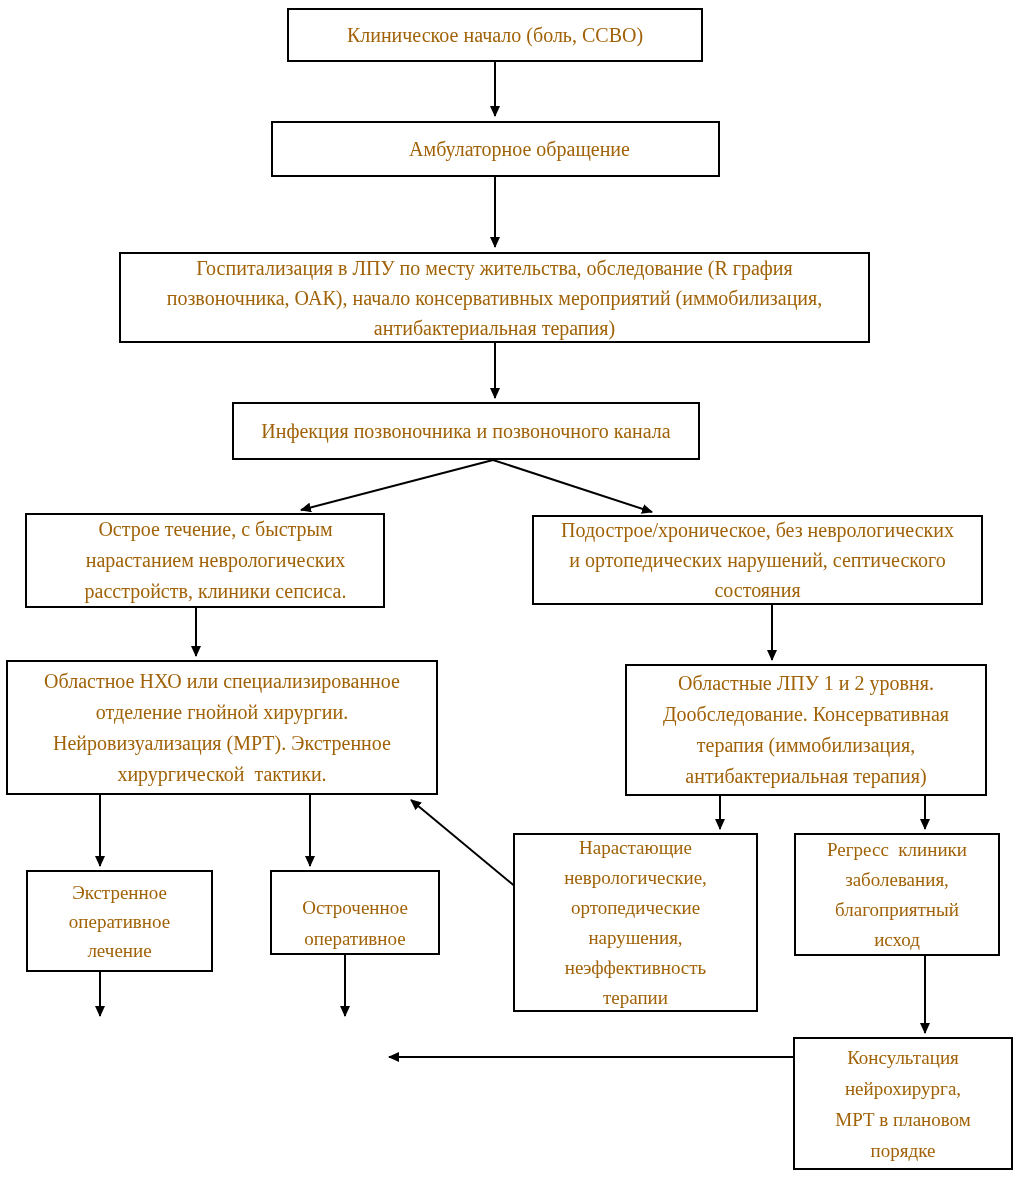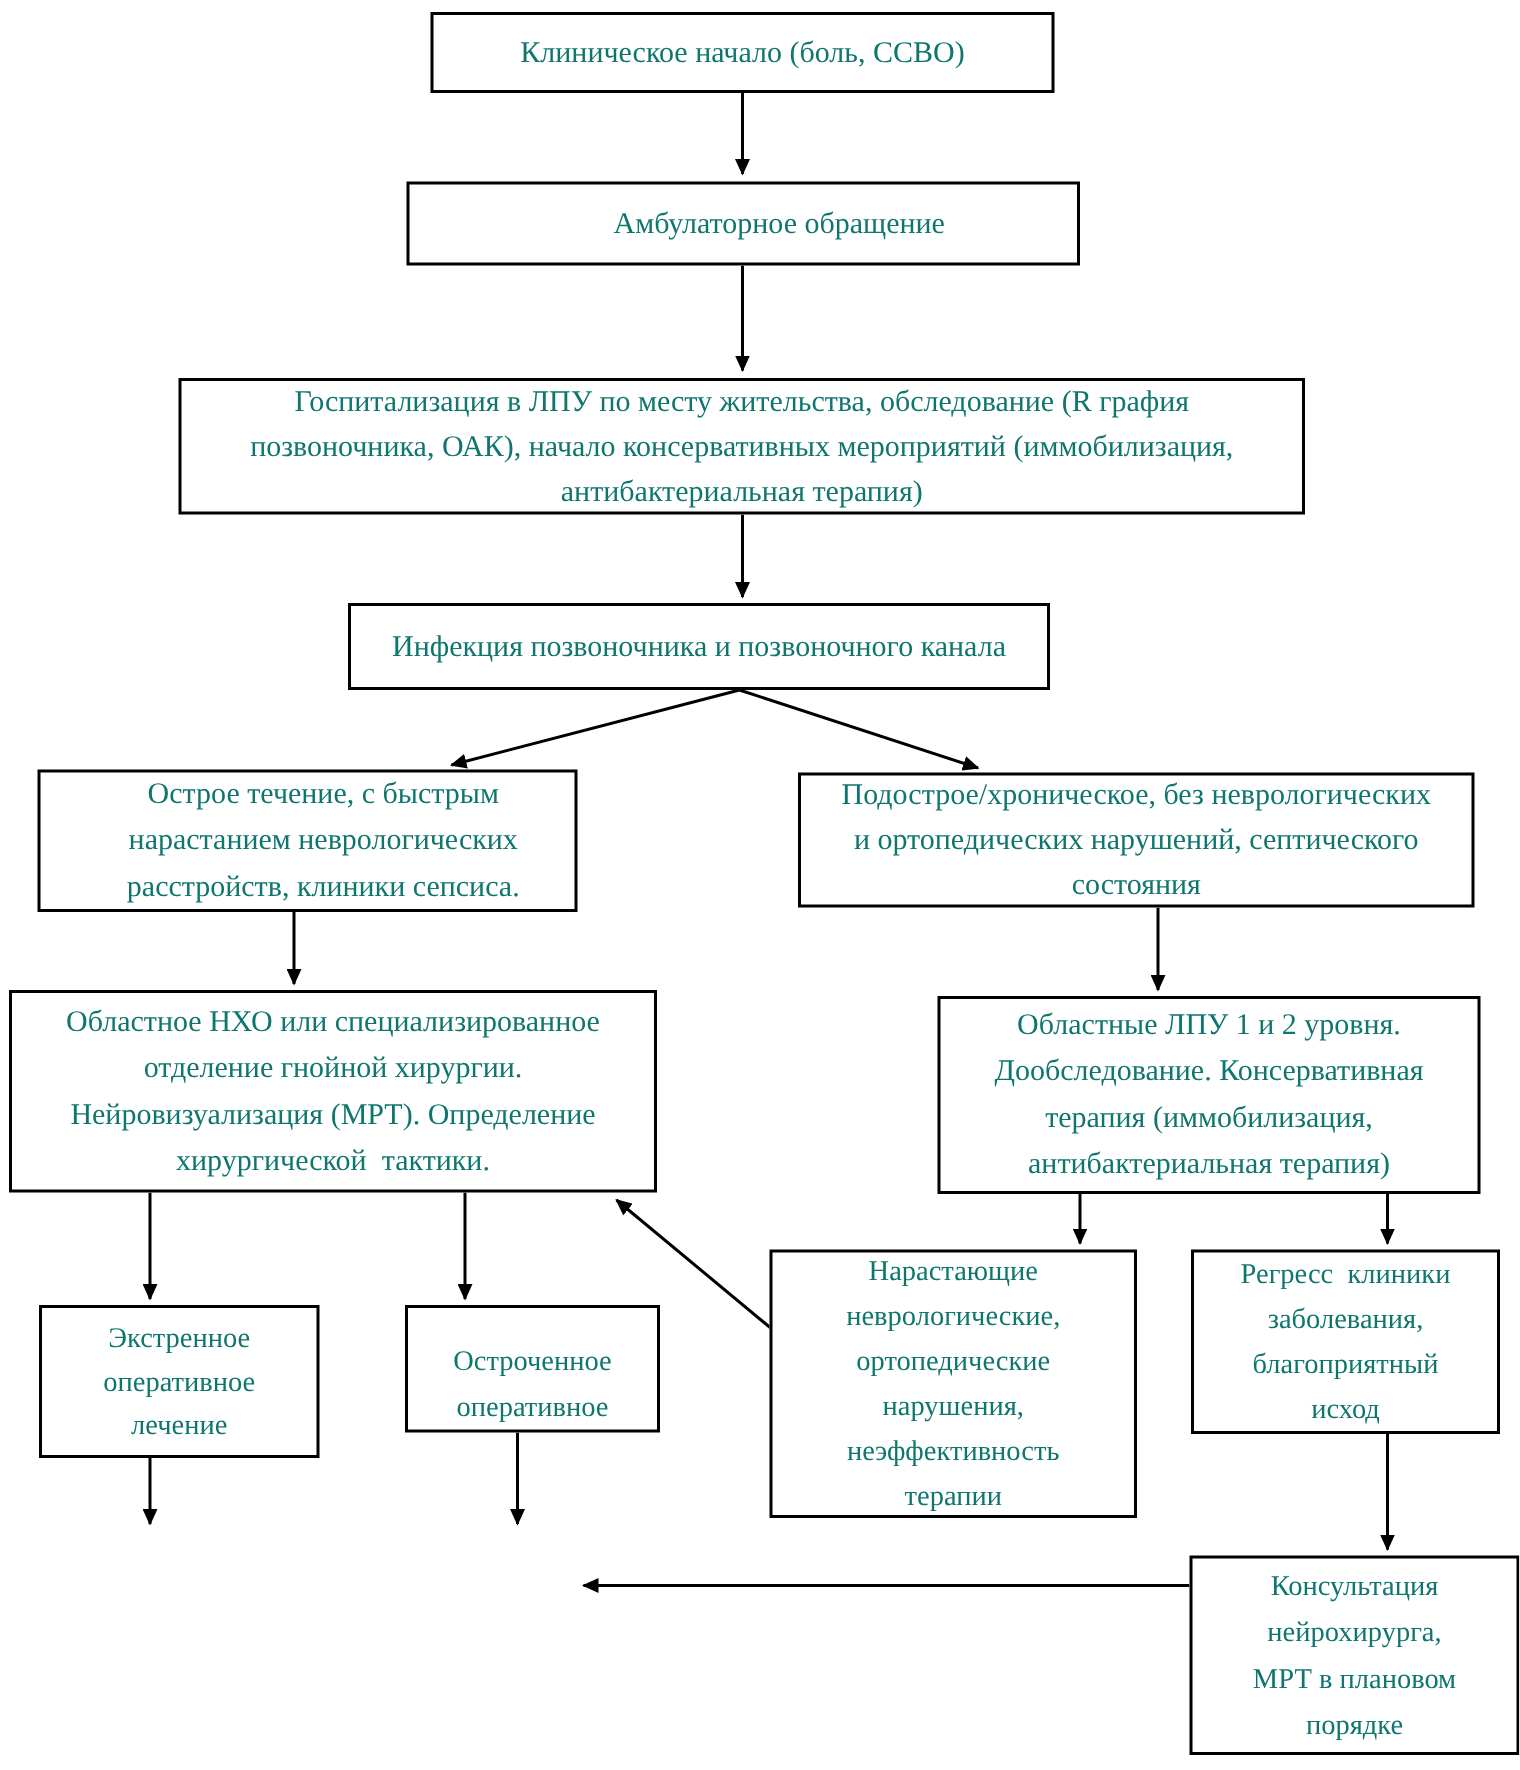--- a/index.html
+++ b/index.html
@@ -6,21 +6,21 @@
     margin: 0;
     padding: 0;
     background: #ffffff;
   }
   #canvas {
     position: relative;
     width: 1013px;
     height: 1180px;
     background: #ffffff;
     font-family: "Liberation Serif", "DejaVu Serif", serif;
-    color: #0f766e;
+    color: #a16207;
     overflow: hidden;
   }
   #arrows {
     position: absolute;
     left: 0;
     top: 0;
     width: 1013px;
     height: 1180px;
     pointer-events: none;
   }
@@ -103,21 +103,21 @@
 
   <div class="node fs20 lh30" style="left:532px; top:515px; width:451px; height:90px;">
     <div class="txt">Подострое/хроническое, без неврологических
 и ортопедических нарушений, септического
 состояния</div>
   </div>
 
   <div class="node fs20 lh31" style="left:6px; top:660px; width:432px; height:135px;">
     <div class="txt">Областное НХО или специализированное
 отделение гнойной хирургии.
-Нейровизуализация (МРТ). Определение
+Нейровизуализация (МРТ). Экстренное
 хирургической  тактики.</div>
   </div>
 
   <div class="node fs20 lh31" style="left:625px; top:664px; width:362px; height:132px;">
     <div class="txt">Областные ЛПУ 1 и 2 уровня.
 Дообследование. Консервативная
 терапия (иммобилизация,
 антибактериальная терапия)</div>
   </div>
 

